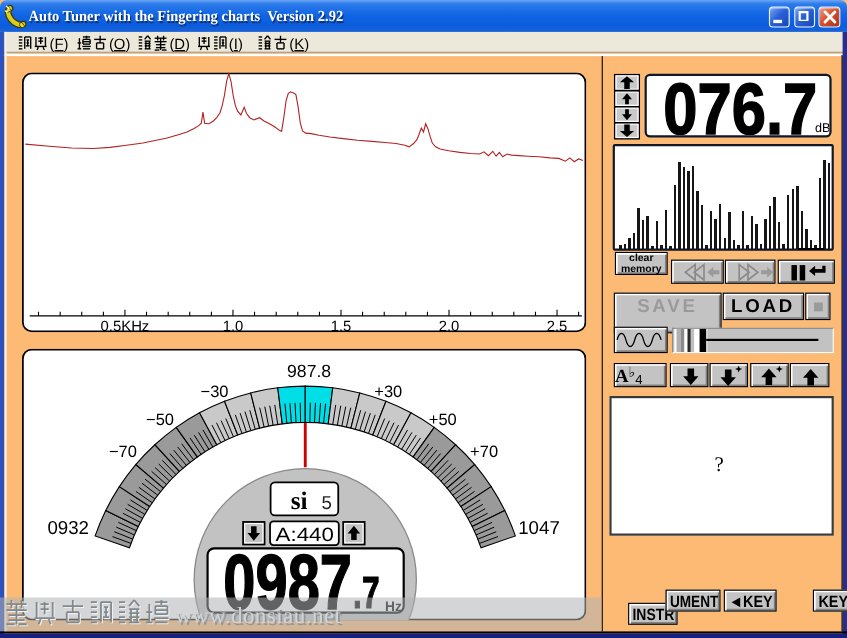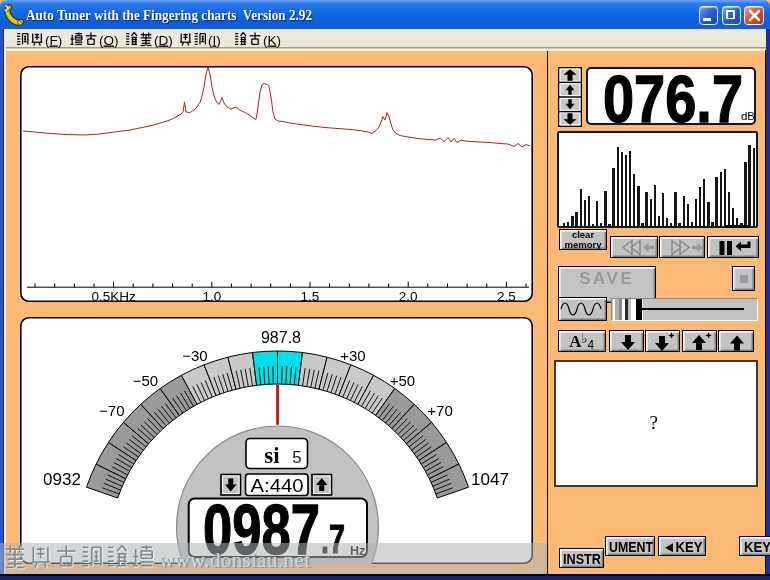--- a/index.html
+++ b/index.html
@@ -393,39 +393,42 @@
         <path d="M32,8.7 h5.5 v-3 l5.5,4.8 -5.5,4.8 v-3 h-5.5 z" fill="#9a9a9a"></path>
       </svg></div>
     <div class="btn" style="left:707px;top:236px;width:51.5px;height:22px;border-width:1.5px;"><svg width="50" height="22" viewBox="0 0 50 22">
         <rect x="11.5" y="4" width="5" height="14" fill="#000"></rect>
         <rect x="19" y="4" width="5" height="14" fill="#000"></rect>
         <path d="M42.5,4.5 v6.5 h-9.5 v3 l-5.5,-4.7 5.5,-4.7 v3 h6.5 v-3.1 z" fill="#000"></path>
       </svg></div>
     <div class="btn" style="left:558px;top:266px;width:97.5px;height:37px;">
       <div style="position:absolute;width:100%;text-align:center;top:2px;font:bold 17px &quot;Liberation Sans&quot;,sans-serif;letter-spacing:2.5px;color:#9a9a9a;">SAVE</div>
     </div>
+    <div class="btn" style="left:656.5px;top:266px;width:74.5px;height:24.5px;">
+      <div style="position:absolute;width:100%;text-align:center;top:2px;font:bold 17px &quot;Liberation Sans&quot;,sans-serif;letter-spacing:2.5px;color:#000;">LOAD</div>
+    </div>
     <div class="btn" style="left:732px;top:266px;width:23px;height:24.5px;">
       <div style="position:absolute;left:7px;top:8px;width:8px;height:8px;background:#9a9a9a;"></div>
     </div>
     <div class="btn" style="left:557.8px;top:297px;width:49px;height:23.5px;"><svg width="47" height="22" viewBox="0 0 47 22">
         <path d="M2,11 C4,3 8,3 10,11 C12,19 16,19 18,11 C20,3 24,3 26,11 C28,19 32,19 34,11 C36,3 40,3 42,11" fill="none" stroke="#000" stroke-width="1.2"></path>
       </svg></div>
     <div class="" style="left:610.5px;top:297.5px;width:147px;height:23px;">
       <div style="position:absolute;left:0;top:0;width:147px;height:23px;background:#c2c2c2;border:1px solid #8a8a8a;border-right-color:#fff;border-bottom-color:#fff;">
         <div style="position:absolute;left:1px;top:0px;width:30px;height:21px;background:#fff;"></div>
         <div style="position:absolute;left:3px;top:0px;width:4px;height:21px;background:#b0b0b0;"></div>
         <div style="position:absolute;left:7px;top:0px;width:3px;height:21px;background:#8a8a8a;"></div>
         <div style="position:absolute;left:13px;top:0px;width:3px;height:21px;background:#2a2a2a;"></div>
         <div style="position:absolute;left:16px;top:0px;width:3px;height:21px;background:#c0c0c0;"></div>
         <div style="position:absolute;left:24px;top:0px;width:6px;height:21px;background:#000;"></div>
         <div style="position:absolute;left:30px;top:9.5px;width:102px;height:2.2px;background:#000;"></div>
       </div>
     </div>
     <div class="btn" style="left:558px;top:330px;width:47.5px;height:22px;">
-      <div style="position:absolute;width:100%;text-align:center;top:1px;"><span style="font:bold 17px 'Liberation Serif',serif;">A</span><span style="font:13px 'Liberation Serif',serif;position:relative;top:-4px;">♭</span><span style="font:12px 'Liberation Sans',sans-serif;position:relative;top:2px;">4</span></div>
+      <div style="position:absolute;width:100%;top:1px;"><span style="font:bold 17px 'Liberation Serif',serif;">A</span><span style="font:13px 'Liberation Serif',serif;position:relative;top:-4px;">♭</span><span style="font:12px 'Liberation Sans',sans-serif;position:relative;top:2px;">4</span></div>
     </div>
     <div class="btn" style="left:608.6px;top:330px;width:35.2px;height:22px;"><svg width="35" height="22" viewBox="0 0 35 22">
         <g transform="translate(18,11)">
           <path d="M-3,-7 h6 v7 h4 l-7,8 -7,-8 h4 z" fill="#000"></path>
         </g>
       </svg></div>
     <div class="btn" style="left:645.2px;top:330px;width:35.2px;height:22px;"><svg width="35" height="22" viewBox="0 0 35 22">
         <g transform="translate(16,12)">
           <path d="M-3,-7 h6 v7 h4 l-7,8 -7,-8 h4 z" fill="#000"></path>
         </g>
@@ -442,21 +445,21 @@
         </g>
       </svg></div>
     <div class="btn" style="left:718.4px;top:330px;width:35.2px;height:22px;"><svg width="35" height="22" viewBox="0 0 35 22">
         <g transform="translate(18,11.5)">
           <path d="M-3,8 h6 v-7 h4 l-7,-8 -7,8 h4 z" fill="#000"></path>
         </g>
       </svg></div>
     <div class="" style="left:553.5px;top:359.5px;width:204.5px;height:127px;background:#fff;border:2px solid #3a3a3a;">
       <div style="position:absolute;left:94px;top:50px;font:19px 'Liberation Serif',serif;">?</div>
     </div>
-    <div class="btn" style="left:559px;top:536px;width:44.5px;height:19.5px;margin-top:12px;"><svg width="44" height="19" viewBox="0 0 44 19">
+    <div class="btn" style="left:571px;top:536px;width:44.5px;height:19.5px;margin-top:12px;"><svg width="44" height="19" viewBox="0 0 44 19">
         <text x="22.0" y="14.5" text-anchor="middle" font-family="Liberation Sans, sans-serif" font-weight="bold" font-size="15" textLength="38" lengthAdjust="spacingAndGlyphs">INSTR</text>
       </svg></div>
     <div class="btn" style="left:604.5px;top:536px;width:50px;height:19.5px;"><svg width="50" height="19" viewBox="0 0 50 19">
         <text x="25.0" y="14.5" text-anchor="middle" font-family="Liberation Sans, sans-serif" font-weight="bold" font-size="15" textLength="44" lengthAdjust="spacingAndGlyphs">UMENT</text>
       </svg></div>
     <div class="btn" style="left:658px;top:536px;width:47.5px;height:19.5px;"><svg width="47" height="19" viewBox="0 0 47 19">
         <text x="23.5" y="14.5" text-anchor="middle" font-family="Liberation Sans, sans-serif" font-weight="bold" font-size="15" textLength="40" lengthAdjust="spacingAndGlyphs">◄KEY</text>
       </svg></div>
     <div class="btn" style="left:707px;top:536px;width:48.5px;height:19.5px;margin-left:32px;"><svg width="48" height="19" viewBox="0 0 48 19">
         <text x="24.0" y="14.5" text-anchor="middle" font-family="Liberation Sans, sans-serif" font-weight="bold" font-size="15" textLength="40" lengthAdjust="spacingAndGlyphs">KEY►</text>

